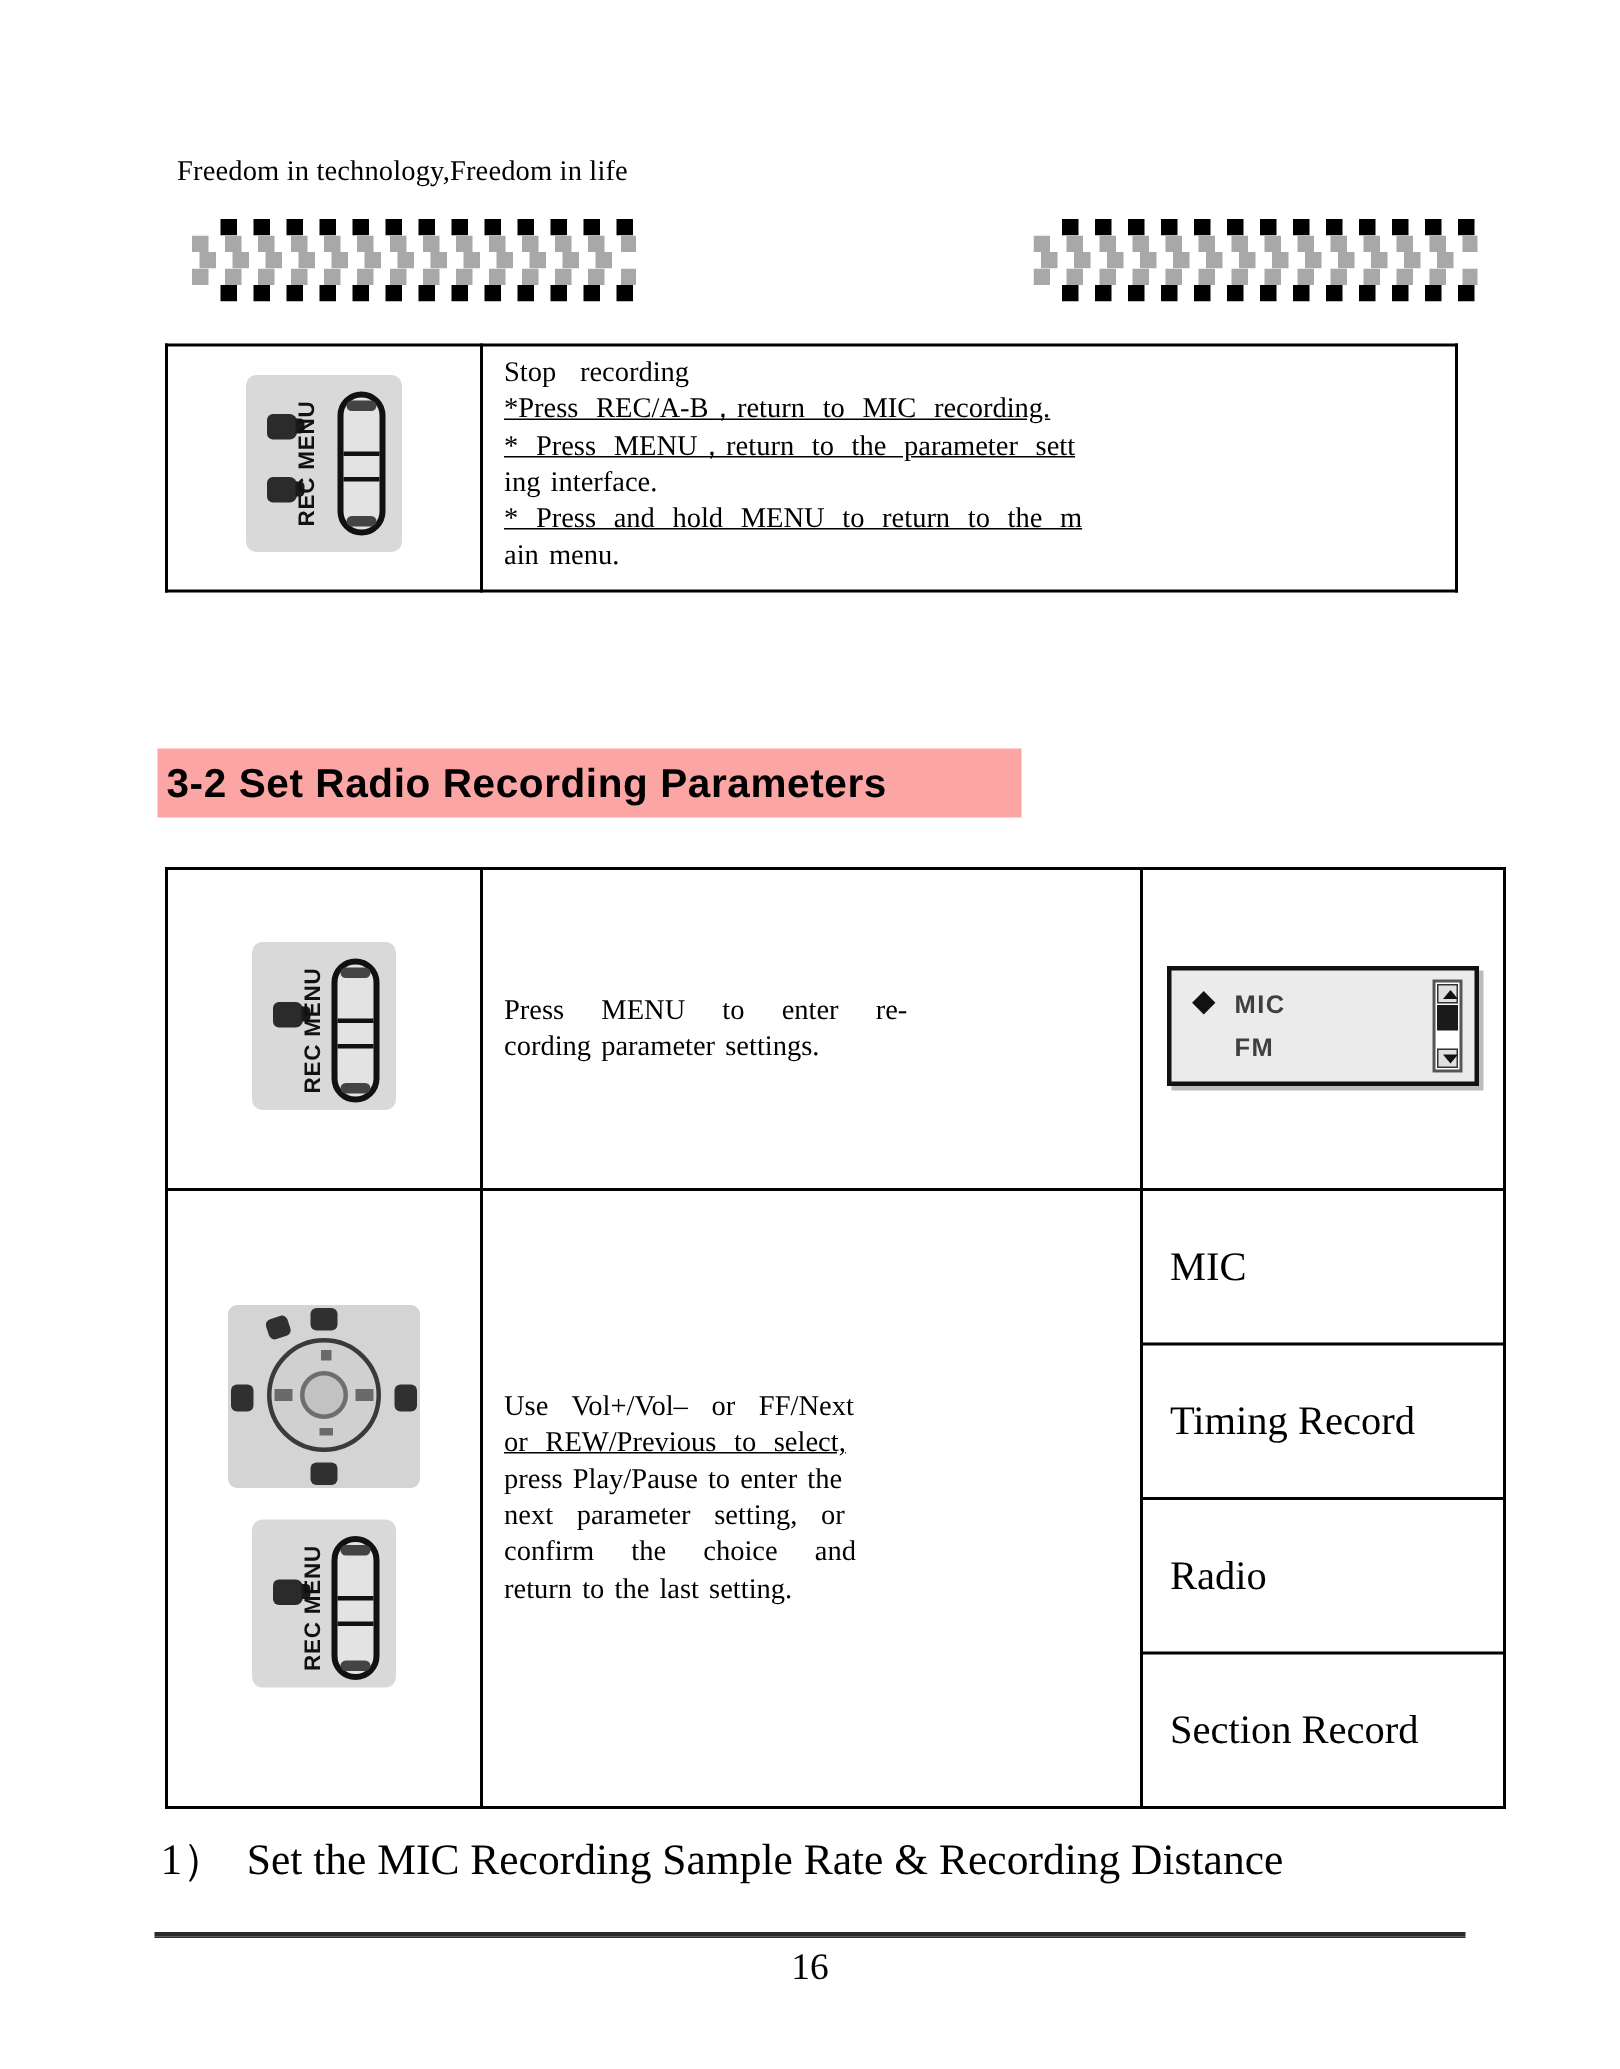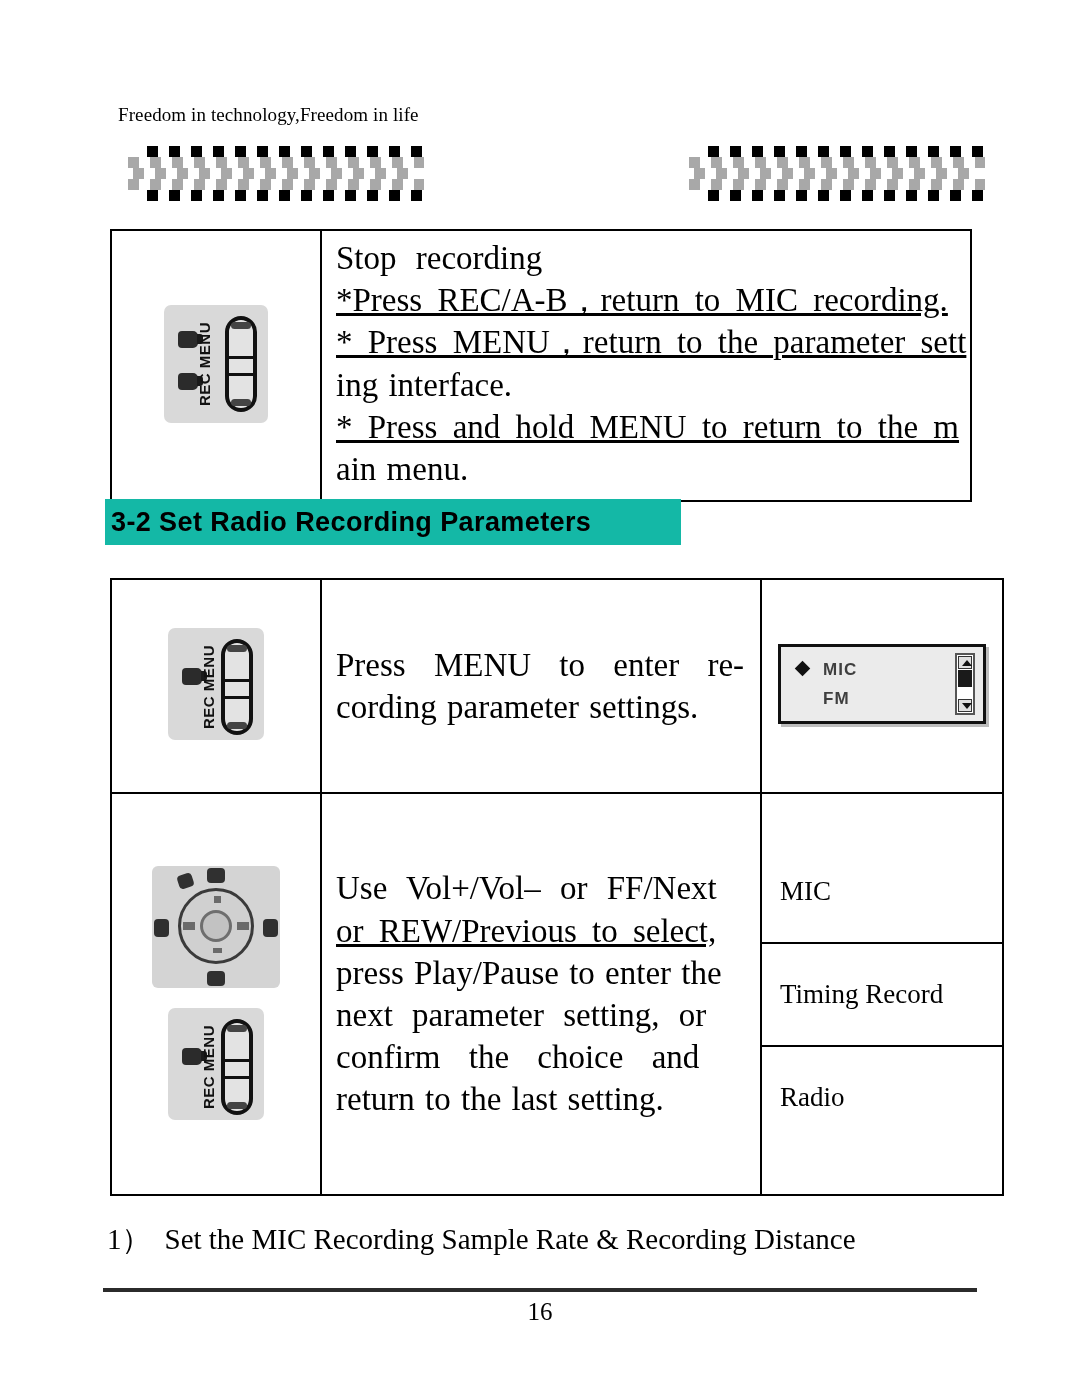--- a/index.html
+++ b/index.html
@@ -95,40 +95,40 @@
     height: 101px;
     padding: 0 0 0 18px;
     font-size: 27px;
     vertical-align: middle;
     white-space: nowrap;
   }
   .sublist tr:last-child td { border-bottom: 0; }
 
   
   .instr {
-    font-size: 33px;
+    font-size: 19px;
     line-height: 1.28;
   }
   .instr .ln {
     display: block;
     white-space: nowrap;
   }
   .sp2 { word-spacing: 7px; text-decoration: underline; }
   .sp3 { word-spacing: 11px; }
   .sp5 { word-spacing: 20px; }
   .sp6 { word-spacing: 2px; }
 
   
   #section-heading {
     position: absolute;
     left: 105px;
     top: 499px;
     width: 576px;
     height: 46px;
-    background: #14b8a6;
+    background: #fca5a5;
     display: flex;
     align-items: center;
     padding-left: 6px;
     box-sizing: border-box;
   }
   #section-heading .htext {
     font-family: "Liberation Sans", "DejaVu Sans", sans-serif;
     font-weight: bold;
     font-size: 27px;
     letter-spacing: 0.4px;
@@ -509,20 +509,23 @@
           <tbody>
                 <tr>
                   <td>MIC</td>
                 </tr>
           <tr>
                   <td>Timing Record</td>
                 </tr>
           <tr>
                   <td>Radio</td>
                 </tr>
+          <tr>
+                  <td>Section Record</td>
+                </tr>
         </tbody>
             </table>
       </td>
     </tr>
   </tbody>
     </table>
 
   <div id="footnote-line">
     <span class="num">1）</span><span>Set the MIC Recording Sample Rate &amp; Recording Distance</span>
   </div>

